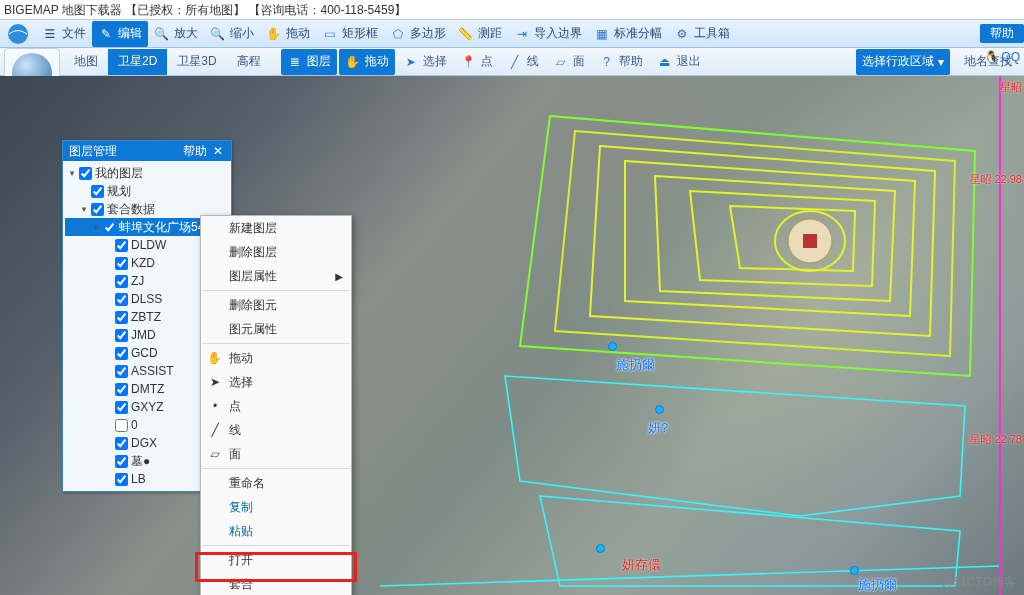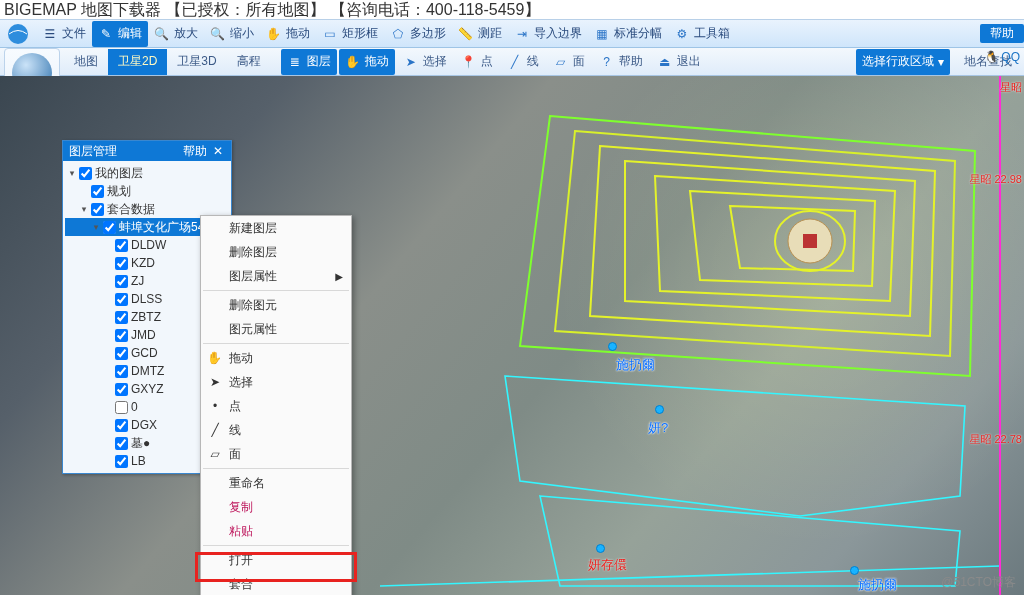--- a/index.html
+++ b/index.html
@@ -1,17 +1,17 @@
 <!DOCTYPE html>
 <html><head>
 <meta charset="utf-8">
 <style>
   * { box-sizing: border-box; margin: 0; padding: 0; font-family: "Microsoft YaHei", SimSun, Arial, sans-serif; }
   body { width: 1024px; height: 595px; overflow: hidden; background:#e0e0e0; position:relative;}
-  .titlebar { height:20px; background:#fff; font-size:16px; line-height:20px; padding-left:4px; color:#333; border-bottom:1px solid #b8d0e8; }
+  .titlebar { height:20px; background:#fff; font-size:12px; line-height:20px; padding-left:4px; color:#333; border-bottom:1px solid #b8d0e8; }
   .toolbar { height:28px; background:linear-gradient(#e9f3fd,#cfe5fb); display:flex; align-items:center; border-bottom:1px solid #9ec4e6; font-size:12px; color:#2a4b7d; }
   .logo { width:28px; height:24px; margin:0 4px; display:flex; align-items:center; justify-content:center;}
   .menuitem { display:flex; align-items:center; gap:4px; padding:0 6px; height:26px; cursor:pointer; white-space:nowrap;}
   .menuitem.active { background:#0e78d6; color:#fff; border-radius:2px;}
   .icon16 { width:16px; height:16px; display:inline-flex; align-items:center; justify-content:center; }
   .tabbar { height:28px; background:linear-gradient(#f3f8fd,#dfecfa); display:flex; align-items:center; border-bottom:1px solid #a8c6e4; font-size:12px; color:#3c5a87; }
   .globebox { width:56px; display:flex; flex-direction:column; align-items:center; font-size:11px; color:#3c5a87; position:absolute; top:48px; left:4px; background:linear-gradient(#f7fbff,#e6effa); border:1px solid #bcd3eb; border-radius:4px; padding:4px 2px 2px;}
   .globebox .globe { width:40px; height:40px; border-radius:50%; background:radial-gradient(circle at 35% 30%, #cbe3f8, #2b6fab);}
   .tab { padding:0 10px; height:26px; display:flex; align-items:center; cursor:pointer; }
   .tab.first { margin-left:64px;}
@@ -28,21 +28,21 @@
   .panel-head .help { margin-left:auto; margin-right:4px; }
   .panel-head .close { width:14px; text-align:center; cursor:pointer;}
   .tree { padding:3px 2px 3px 2px; max-height:340px; overflow:hidden;}
   .tree-row { display:flex; align-items:center; height:18px; white-space:nowrap;}
   .tree-row .tog { width:10px; text-align:center; color:#555; font-size:9px;}
   .tree-row input[type=checkbox] { margin:0 3px 0 2px;}
   .tree-row.selected { background:#0e78d6; color:#fff; }
   .indent-0{padding-left:2px}.indent-1{padding-left:14px}.indent-2{padding-left:26px}.indent-3{padding-left:38px}
   .contextmenu { position:absolute; left:200px; top:142px; width:152px; background:#fafafa; border:1px solid #b7b7b7; box-shadow:2px 2px 6px rgba(0,0,0,.35); font-size:12px; color:#333; z-index:10;}
   .cm-item { height:24px; display:flex; align-items:center; padding-left:28px; position:relative; cursor:pointer;}
-  .cm-item.disabled { color:#be185d; cursor:default;text-align:right;}
+  .cm-item.disabled { color:#0369a1; cursor:default;text-align:right;}
   .cm-item .sub { position:absolute; right:8px; font-size:10px;}
   .cm-sep { height:1px; background:#d8d8d8; margin:2px 2px;}
   .cm-icon { position:absolute; left:6px; width:16px; height:16px; display:flex; align-items:center; justify-content:center;}
   .save-border { position:absolute; left:195px; top:477px; width:162px; height:30px; border:3px solid #e8221f; z-index:11; pointer-events:none;}
   .poly-mask { position:absolute; inset:0; pointer-events:none;}
   .bluept { position:absolute; width:9px; height:9px; border-radius:50%; background:#19b3ff; border:1px solid #0080cf;}
   .map-label { position:absolute; font-size:13px; color:#0a6fff; text-shadow:0 0 2px #fff,0 0 2px #fff; white-space:nowrap;}
   .map-label.red { color:#e8221f; text-shadow:0 0 2px #fff;}
   .pin { position:absolute; right:2px; font-size:11px; color:#e8221f; text-shadow:0 0 2px #fff; text-align:right;}
   .qq { position:absolute; top:50px; right:4px; font-size:12px; color:#1b74c5; display:flex; align-items:center; gap:2px;}
@@ -195,21 +195,21 @@
     <rect x="803" y="158" width="14" height="14" fill="#b33"></rect>
   </svg>
 
   <div class="bluept" style="left:608px; top:266px"></div>
   <div class="bluept" style="left:655px; top:329px"></div>
   <div class="bluept" style="left:596px; top:468px"></div>
   <div class="bluept" style="left:850px; top:490px"></div>
 
   <div class="map-label" style="left:616px; top:280px">施扔爾</div>
   <div class="map-label" style="left:648px; top:343px">妍?</div>
-  <div class="map-label red" style="left:588px; top:480px">妍存儇</div>
+  <div class="map-label red" style="left:622px; top:480px">妍存儇</div>
   <div class="map-label" style="left:858px; top:500px">施扔爾</div>
 
   <div class="pin" style="top:4px">星昭</div>
   <div class="pin" style="top:96px">星昭 22.98</div>
   <div class="pin" style="top:356px">星昭 22.78</div>
 
   <div class="watermark">@51CTO博客</div>
 </div>
 
 <div class="panel" style="top:140px">
@@ -270,20 +270,25 @@
         <span>JMD</span>
       </div>
       <div class="tree-row indent-3">
         <span class="tog"></span>
         <input type="checkbox" checked="" style="">
         <span>GCD</span>
       </div>
       <div class="tree-row indent-3">
         <span class="tog"></span>
         <input type="checkbox" checked="" style="">
+        <span>ASSIST</span>
+      </div>
+      <div class="tree-row indent-3">
+        <span class="tog"></span>
+        <input type="checkbox" checked="" style="">
         <span>DMTZ</span>
       </div>
       <div class="tree-row indent-3">
         <span class="tog"></span>
         <input type="checkbox" checked="" style="">
         <span>GXYZ</span>
       </div>
       <div class="tree-row indent-3">
         <span class="tog"></span>
         <input type="checkbox" style="">

